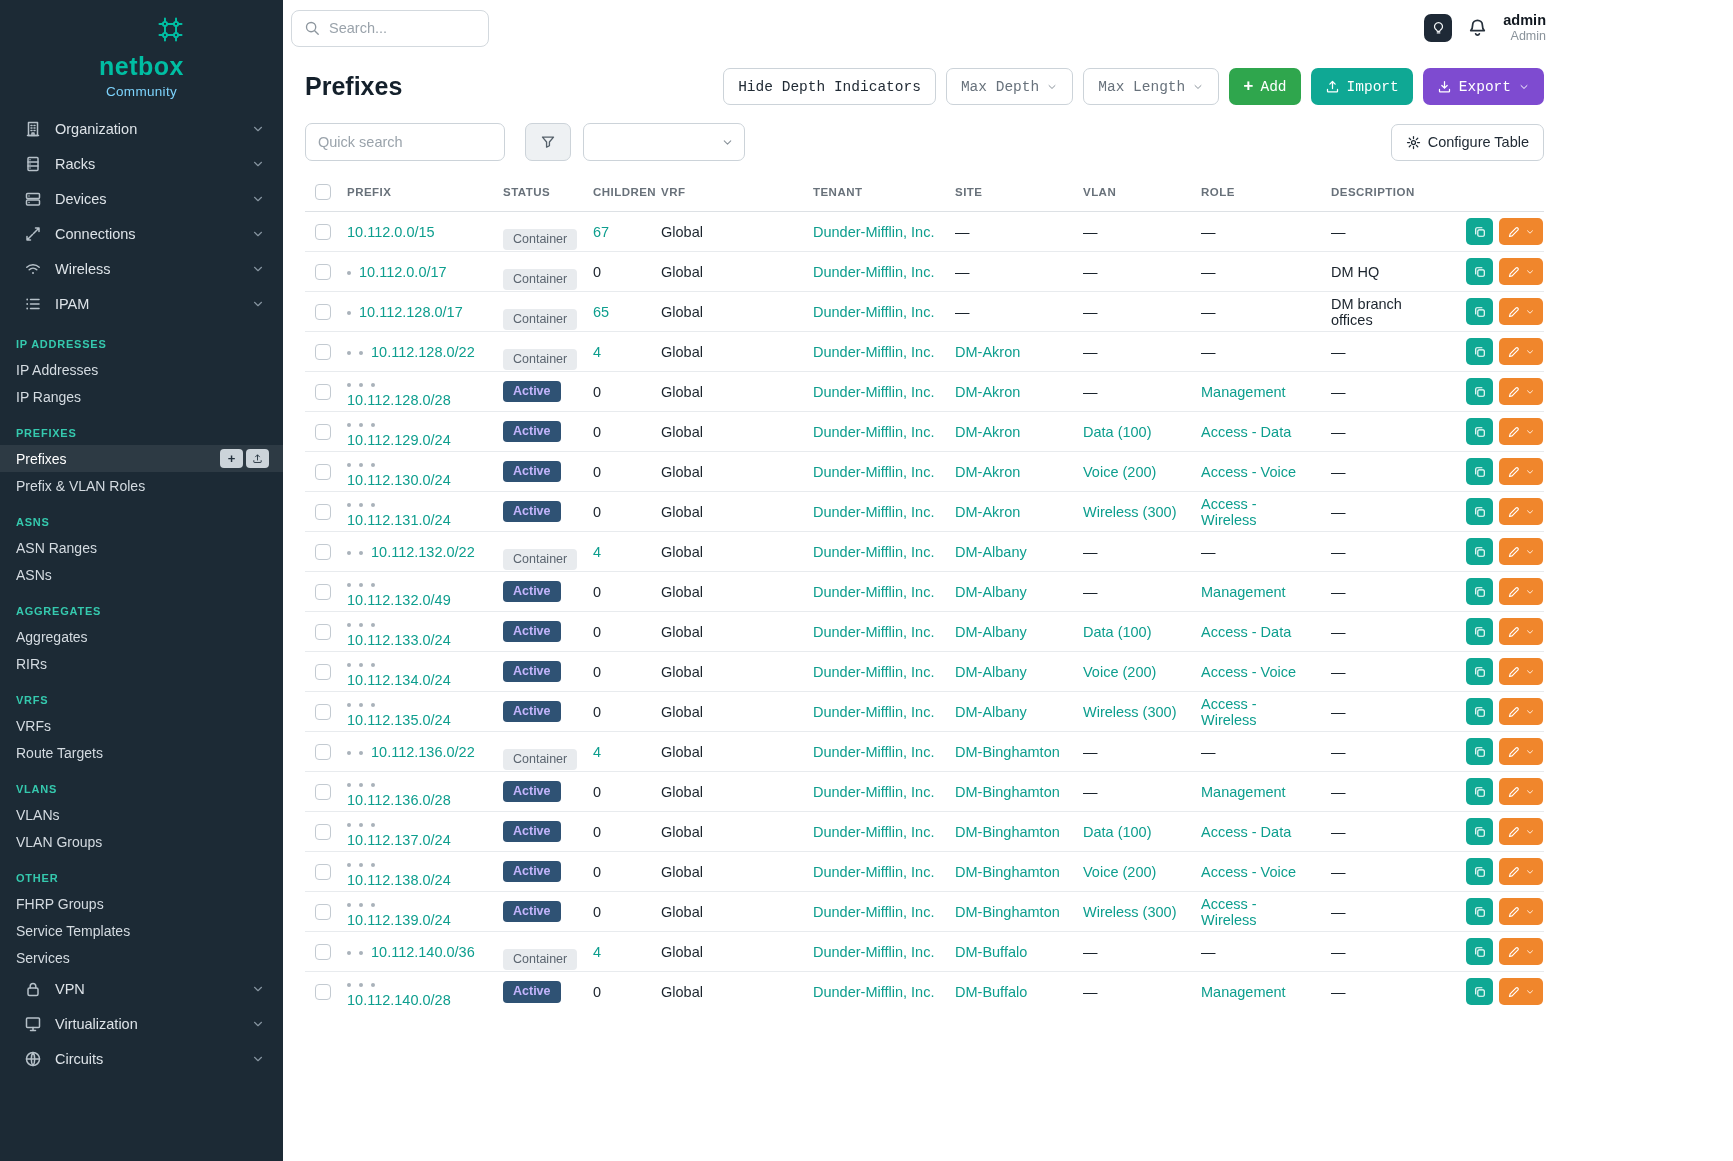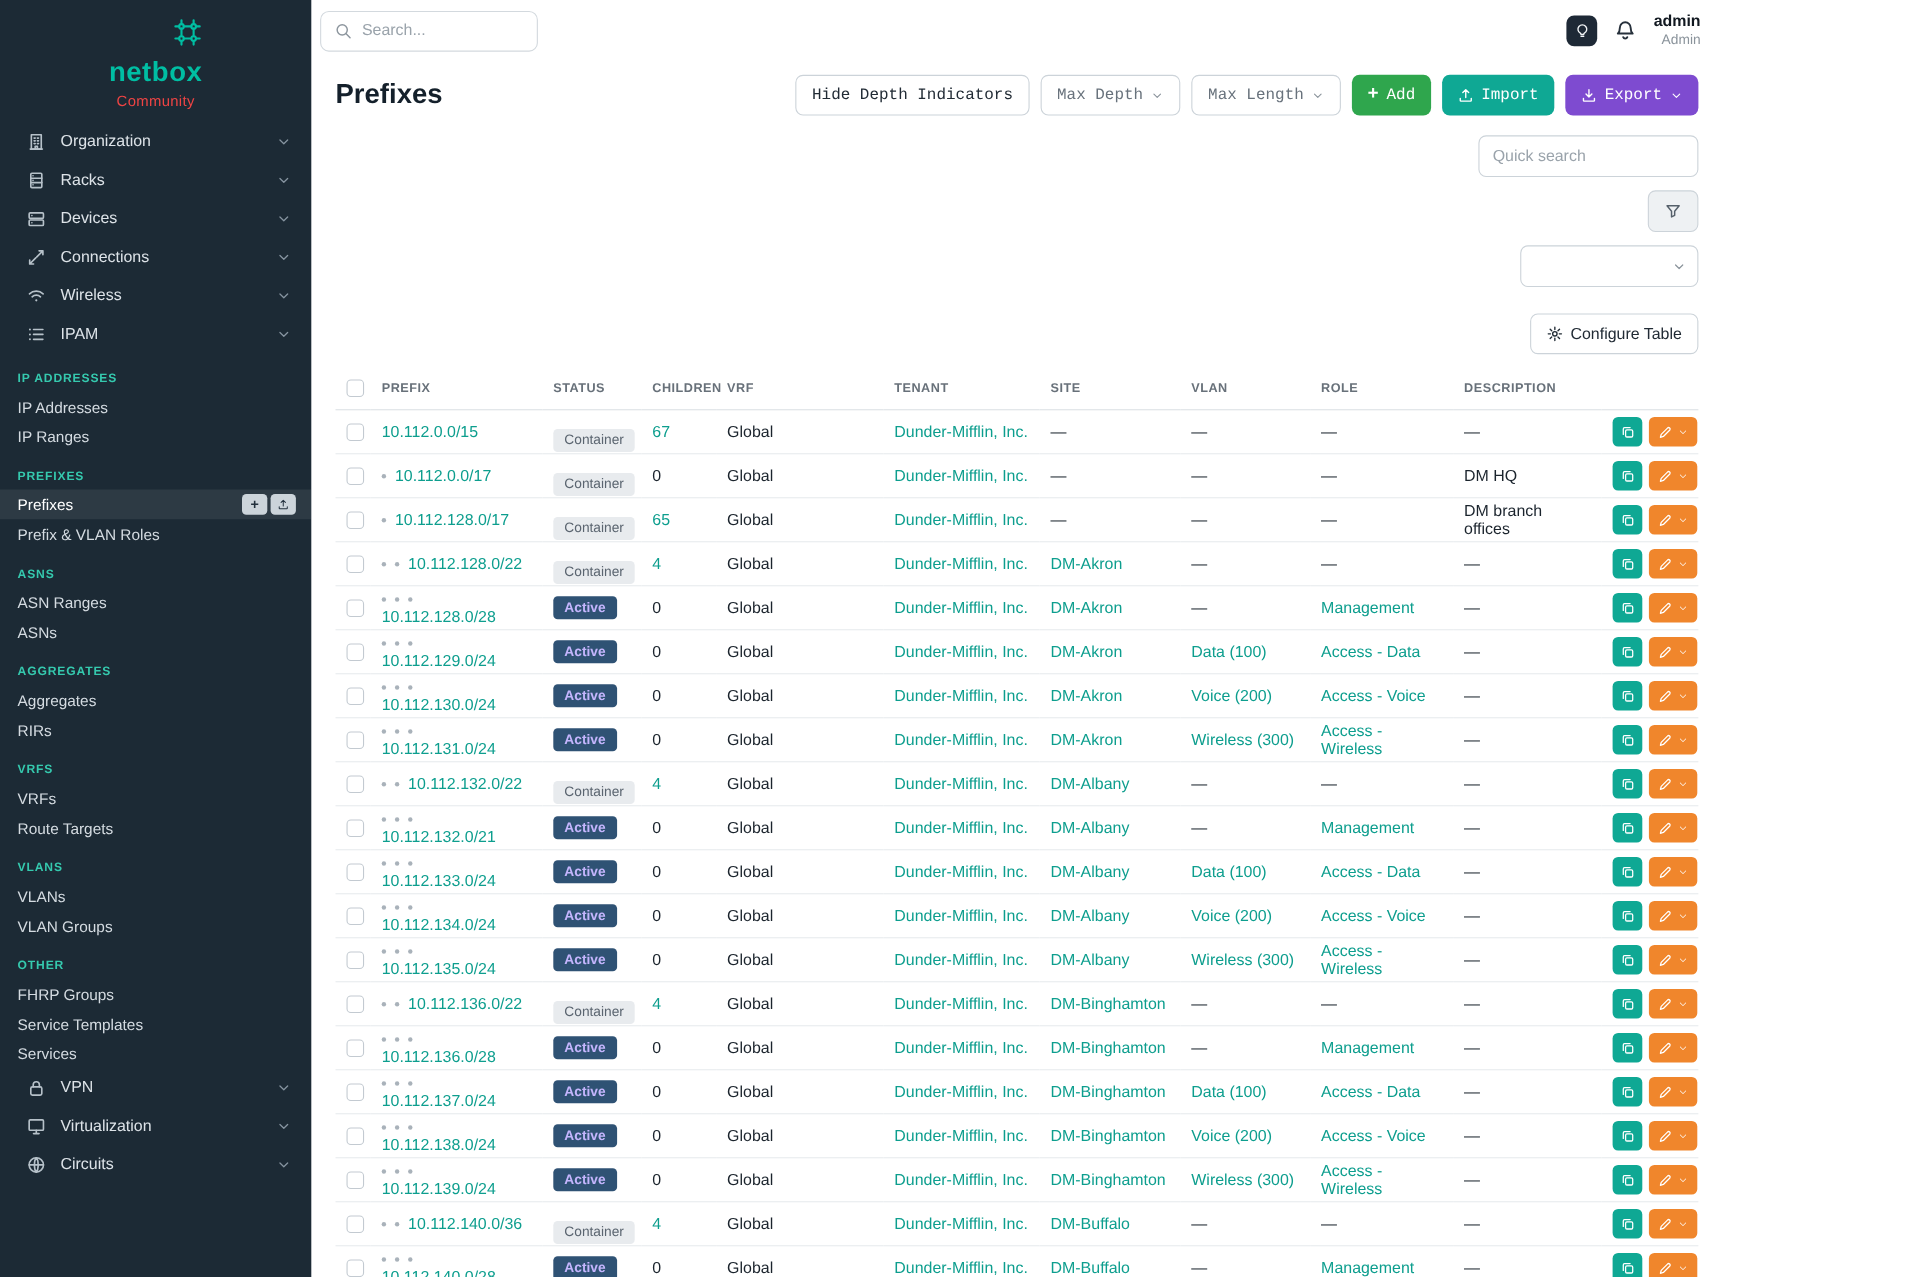--- a/index.html
+++ b/index.html
@@ -13,21 +13,21 @@
   
   .sidebar {
     width: 283px; flex: 0 0 283px; height: 100%;
     background: var(--sidebar-bg, #1c2a35);
     color: #d4dbe1; padding-top: 16px; overflow: hidden;
   }
   .logo { text-align: center; padding-bottom: 12px; cursor: pointer; }
   .logo-row { display: inline-flex; align-items: flex-end; gap: 9px; flex-direction: column; }
   .logo-glyph { width: 27px; height: 27px; color: var(--brand-teal, #00bea3); display: inline-flex; }
   .logo-text { font-size: 25px; font-weight: 700; color: var(--brand-teal, #00bea3); letter-spacing: .5px; }
-  .logo-sub { font-size: 13.5px; color: #ef4444; margin-top: 3px; letter-spacing: .3px; }
+  .logo-sub { font-size: 13.5px; color: #7dd3fc; margin-top: 3px; letter-spacing: .3px; }
 
   .nav-group {
     height: 35px; display: flex; align-items: center; gap: 13px;
     padding: 0 18px 0 24px; font-size: 14.5px; color: #dde3e8; cursor: pointer;
   }
   .nav-ico { width: 18px; height: 18px; color: #b6c1c9; flex: none; display: inline-flex; }
   .nav-chevron { margin-left: auto; width: 14px; height: 14px; color: #8694a0; display: inline-flex; }
 
   .sec-title { padding: 17px 16px 6px; font-size: 11px; font-weight: 700; letter-spacing: .07em; color: var(--section-teal, #35c9ae); }
   .sec-item { height: 27px; display: flex; align-items: center; padding: 0 14px 0 16px; font-size: 14px; color: #d4dbe1; cursor: pointer; }
@@ -81,21 +81,21 @@
 
   .tabs { display: flex; align-items: flex-end; border-bottom: 1px solid #d9dee3; margin-top: 14px; padding-left: 2px; }
   .tab {
     padding: 9px 16px 10px; font-size: 14.5px; color: #3c4650; display: inline-flex; gap: 9px; align-items: center;
     border: 1px solid transparent; border-bottom: none; border-radius: 7px 7px 0 0; margin-bottom: -1px;
     background: transparent; cursor: pointer; font-family: inherit;
   }
   .tab.active { border-color: #d9dee3; background: #fff; box-shadow: 0 1px 0 #fff; color: #16202a; }
   .badge-count { background: var(--tab-badge, #44566c); color: #fff; font-size: 12.5px; border-radius: 4px; padding: 2px 8px; font-weight: 500; }
 
-  .controls { display: flex; align-items: flex-end; gap: 12px; margin: 18px 0 12px; flex-direction: column; }
+  .controls { display: flex; align-items: center; gap: 12px; margin: 18px 0 12px; }
   .quick-search { width: 200px; height: 38px; border: 1px solid #ccd3d9; border-radius: 7px; padding: 0 12px; font-size: 14.5px; font-family: inherit; outline: none; }
   .filter-btn { width: 46px; height: 38px; margin-left: 8px; background: #eef1f3; border: 1px solid #ccd3d9; border-radius: 7px; color: #55606a; display: flex; align-items: center; justify-content: center; cursor: pointer; }
   .filter-btn .ico { width: 16px; height: 16px; display: inline-flex; }
   .select-ghost { width: 162px; height: 38px; border: 1px solid #ccd3d9; border-radius: 7px; display: flex; align-items: center; justify-content: flex-end; padding-right: 10px; color: #8a939b; cursor: pointer; background: #fff; }
   .select-ghost .caret { width: 13px; height: 13px; display: inline-flex; }
   .spacer { flex: 1; }
 
   table { width: 1239px; table-layout: fixed; border-collapse: collapse; }
   thead th {
     text-align: left; font-size: 11.5px; font-weight: 700; letter-spacing: .04em;
@@ -859,21 +859,21 @@
                         <path d="M4.5 6.8 9 11.2l4.5-4.4"></path>
                       </svg>
                     </span>
         </button>
       </span>
     </td>
   </tr>
 
   <tr>
     <td class="c-check"><input type="checkbox" class="chk" style=""></td>
-    <td class="c-prefix"><span class="dot"></span><span class="dot"></span><span class="dot"></span><a href="#" class="lnk">10.112.132.0/21</a></td>
+    <td class="c-prefix"><span class="dot"></span><span class="dot"></span><span class="dot"></span><a href="#" class="lnk">10.112.132.0/49</a></td>
     <td class="c-status"><span class="badge badge-active">Active</span></td>
     <td class="c-children"><span>0</span></td>
     <td class="c-vrf"><span>Global</span></td>
     <td class="c-tenant"><a href="#" class="lnk">Dunder-Mifflin, Inc.</a></td>
     <td class="c-site"><a href="#" class="lnk">DM-Albany</a></td>
     <td class="c-vlan"><span class="dash">—</span></td>
     <td class="c-role"><a href="#" class="lnk">Management</a></td>
     <td class="c-desc"><span class="dash">—</span></td>
     <td class="c-actions">
       <span class="act-wrap">

